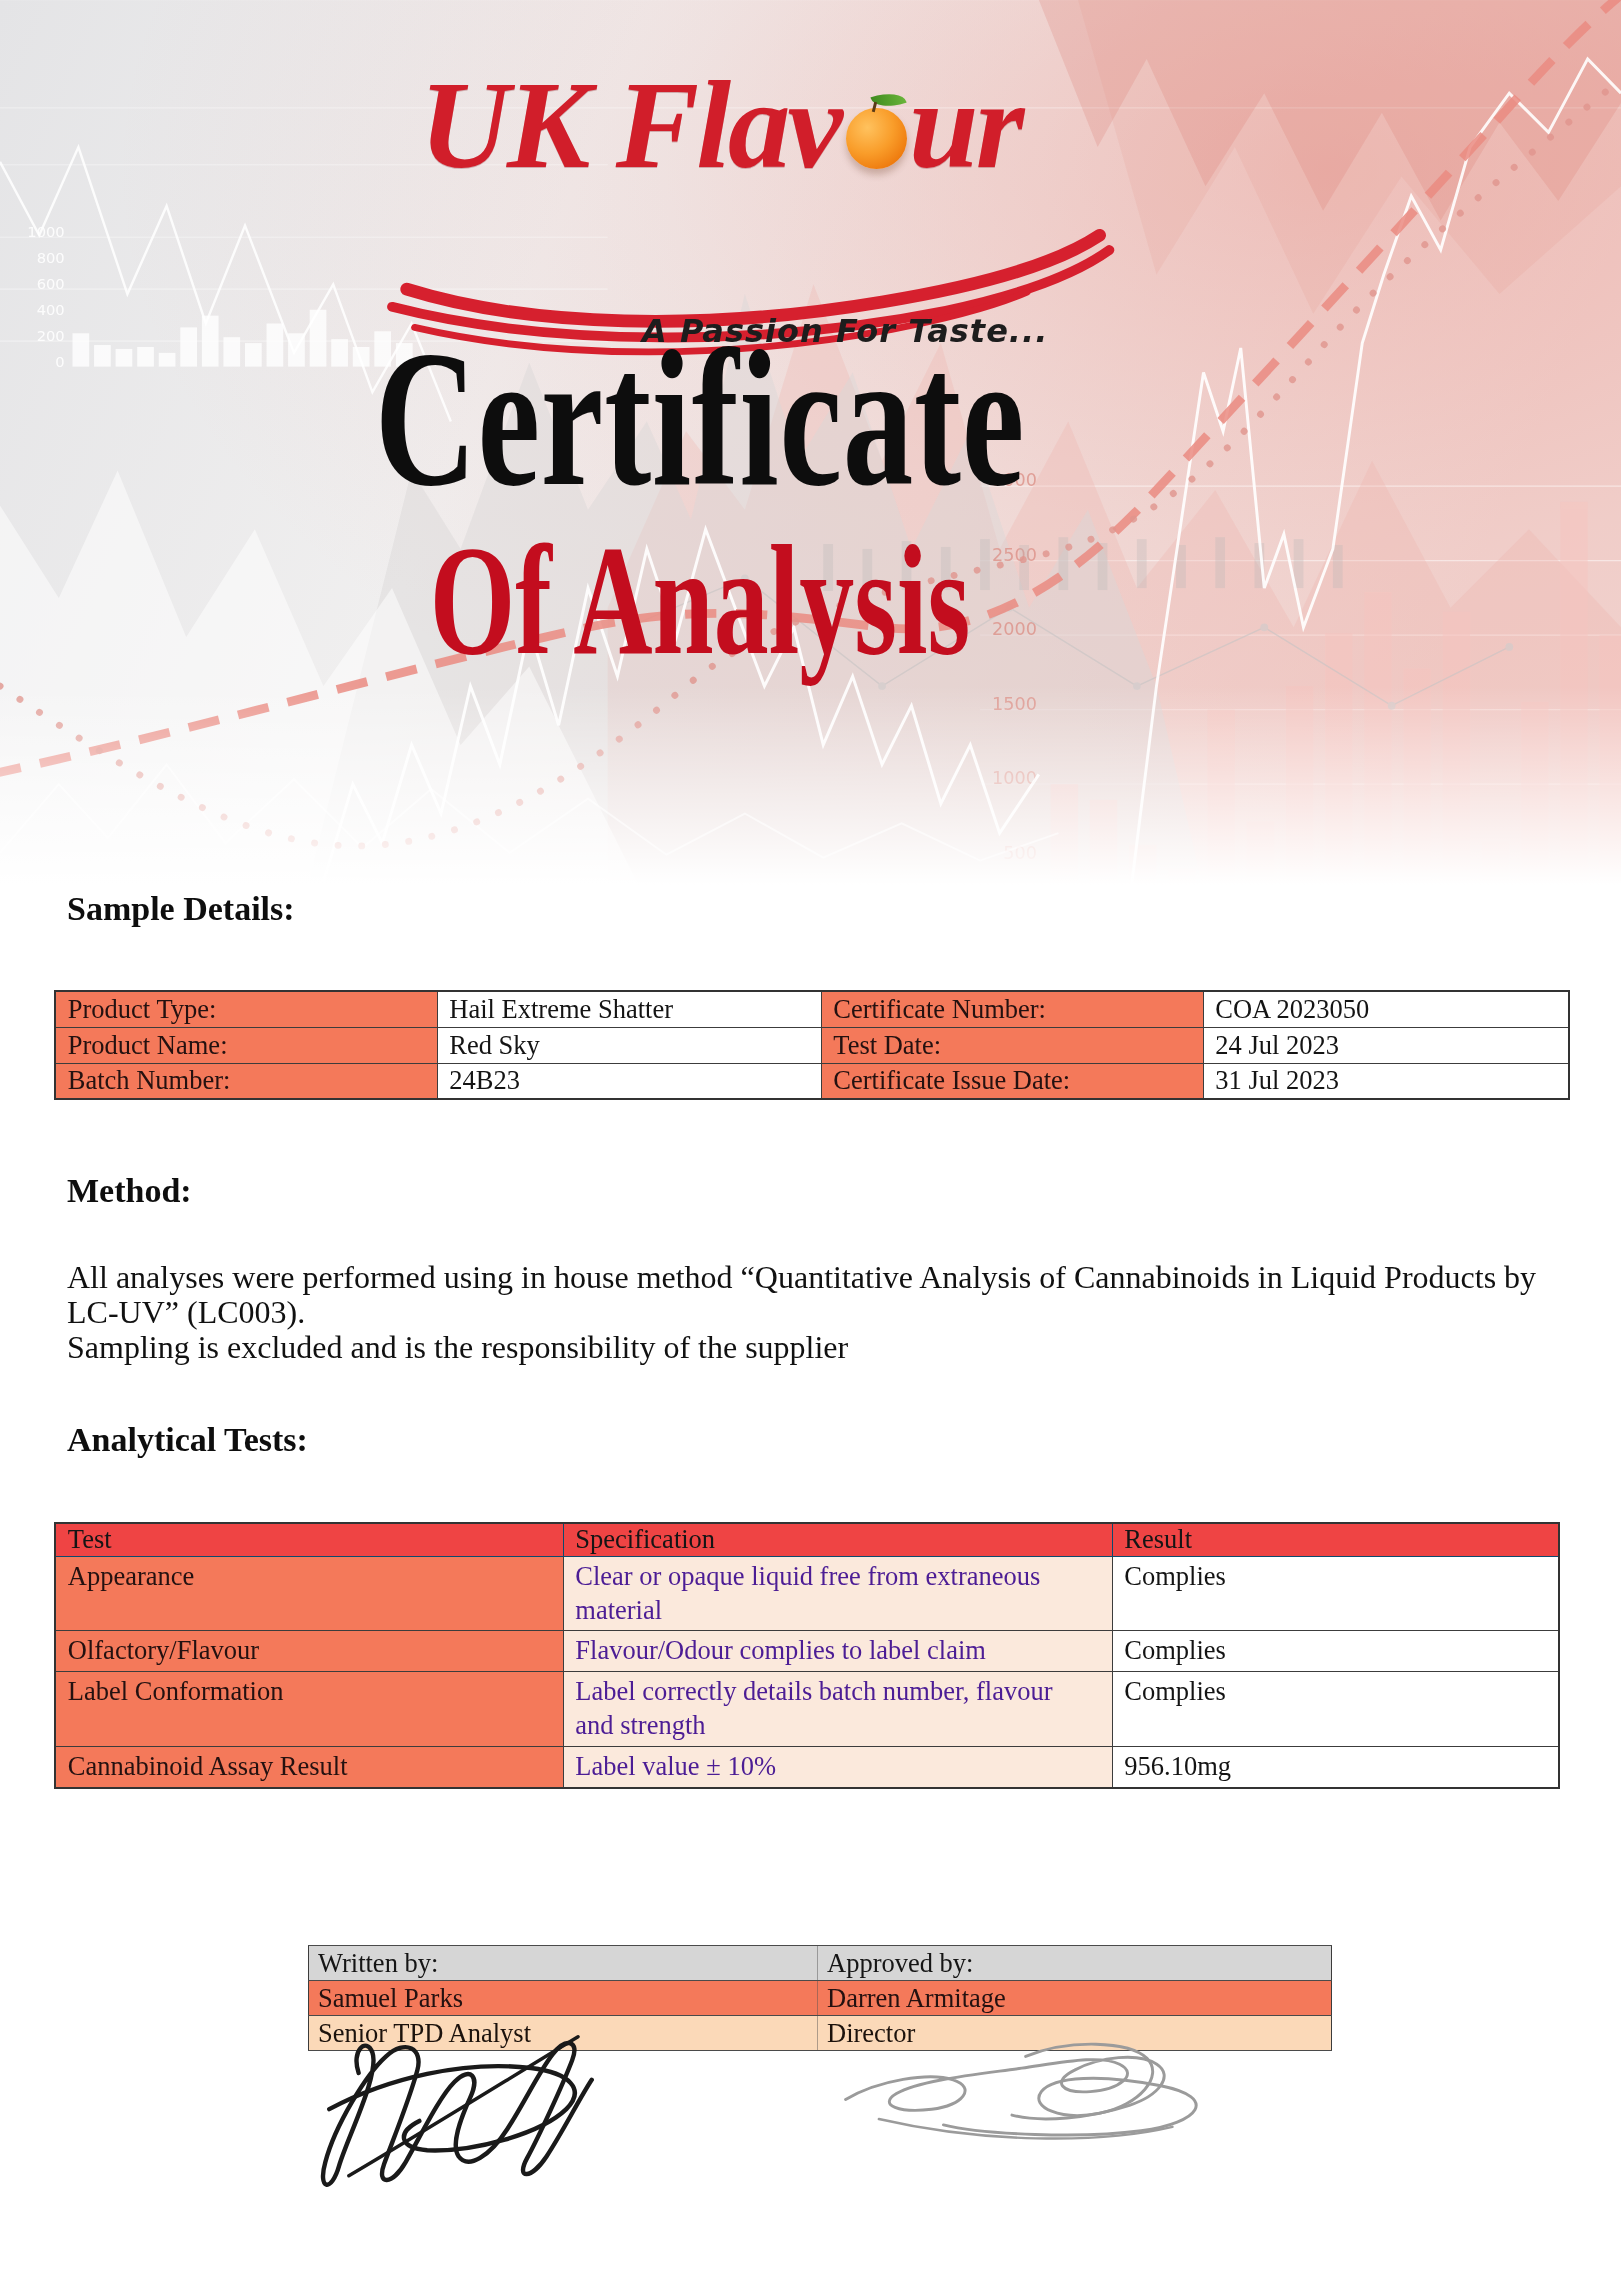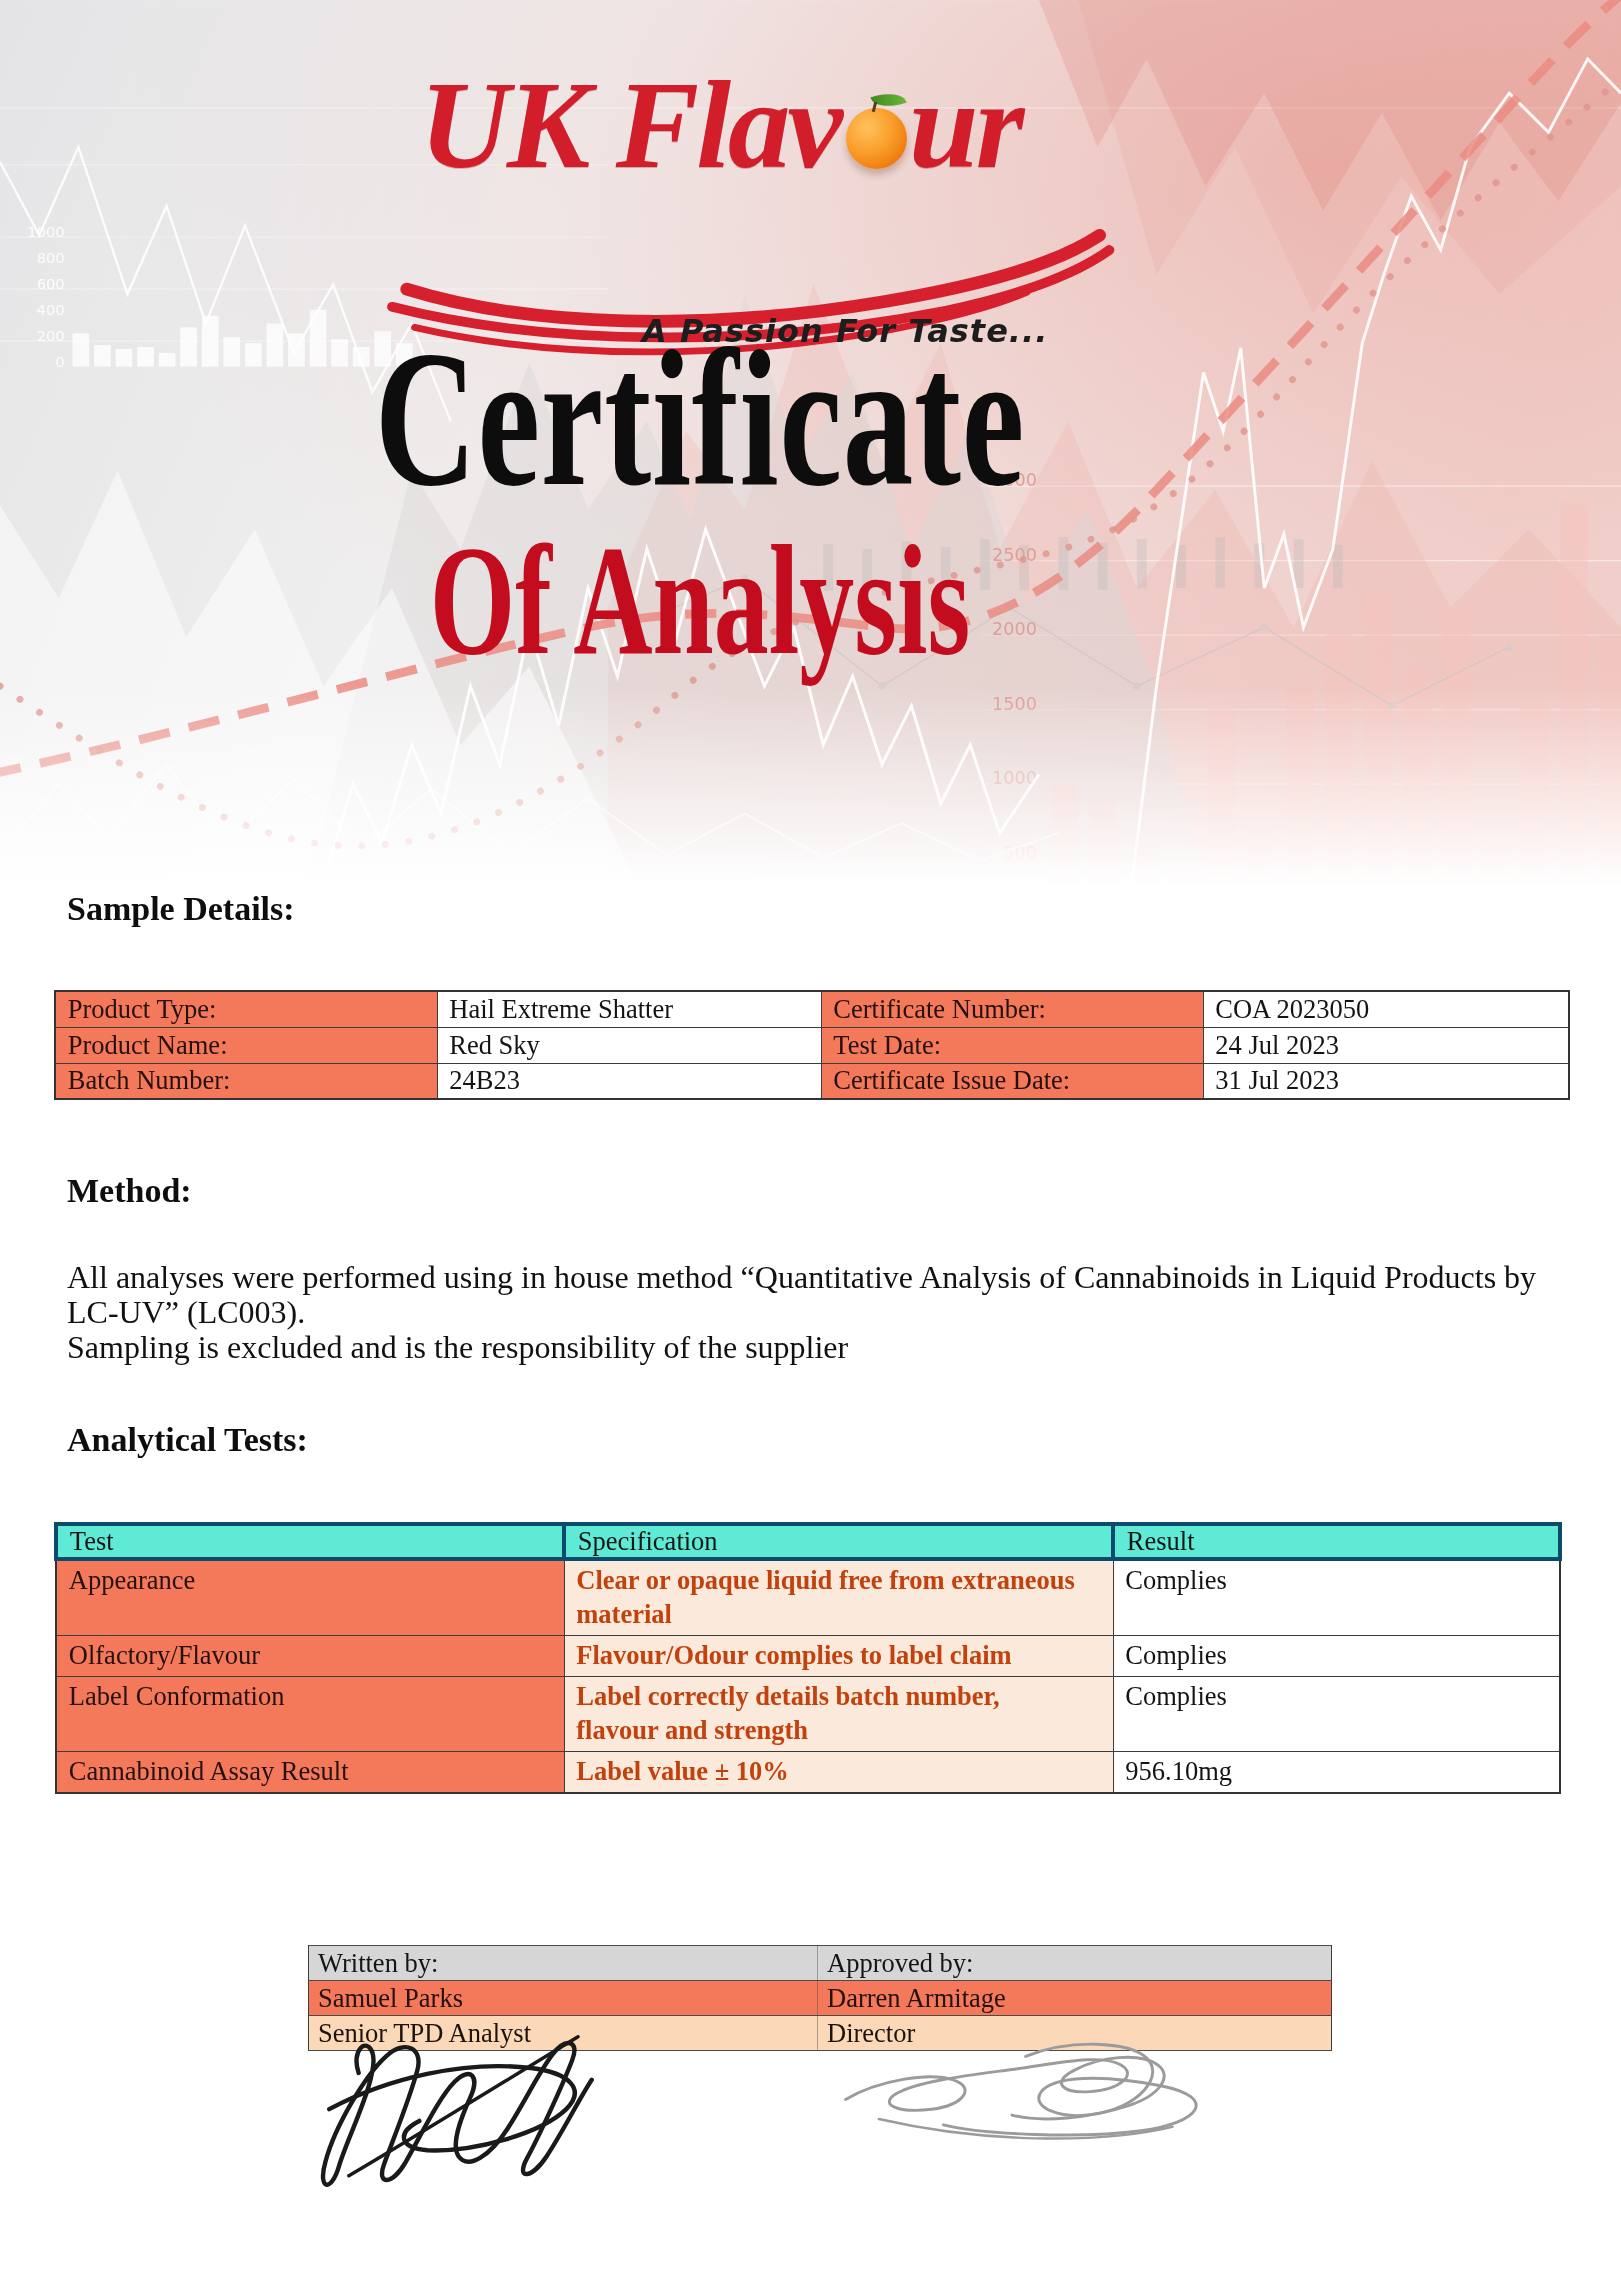--- a/index.html
+++ b/index.html
@@ -85,28 +85,28 @@
   td, th { font-family: "Liberation Serif", serif; font-size: 26.5px; font-weight: normal; text-align: left; }
 
   .sample-table { position: absolute; left: 54px; top: 982px; width: 1514px; }
   .sample-table td { border: 1px solid #3c3c3c; height: 36px; padding: 0 11.8px; vertical-align: middle; }
   .sample-table { border: 2px solid #333; }
   .cell-orange { background: #f4795a; color: #241110; }
   .cell-white  { background: #ffffff; color: #141414; }
 
   .tests-table { position: absolute; left: 54px; top: 1514px; width: 1504px; border: 2px solid #333; }
   .tests-table th {
-    background: #5eead4; border: 4px solid #0c4a6e; height: 33px;
+    background: #ef4444; border: 1px solid #0c4a6e; height: 33px;
     padding: 0 11.8px; vertical-align: middle; color: #151515;
   }
   .tests-table td {
     border: 1px solid #3c3c3c; padding: 2px 11.8px 3.9px; vertical-align: top; line-height: 34px;
   }
   .cell-test   { background: #f4795a; color: #241110; }
-  .cell-spec   { background: #fbe9dc; color: #c2410c; font-weight: bold; }
+  .cell-spec   { background: #fbe9dc; color: #4c1d95; }
   .cell-result { background: #ffffff; color: #141414; }
   .spec-text { max-width: 510px; }
   .row-tall  td { height: 74px; }
   .row-short td { height: 36px; }
 
   .sign-table { position: absolute; left: 308px; top: 1937px; width: 1022px; border: 1.5px solid #3c3c3c; }
   .sign-table td { height: 35px; padding: 0 9px; vertical-align: middle; border-top: 1px solid #4a4a4a; border-bottom: 1px solid #4a4a4a; }
   .sign-table td + td { border-left: 1px solid rgba(80,80,80,0.45); }
   .sign-head  { background: #d6d6d6; color: #151515; }
   .sign-name  { background: #f4795a; color: #241110; }

